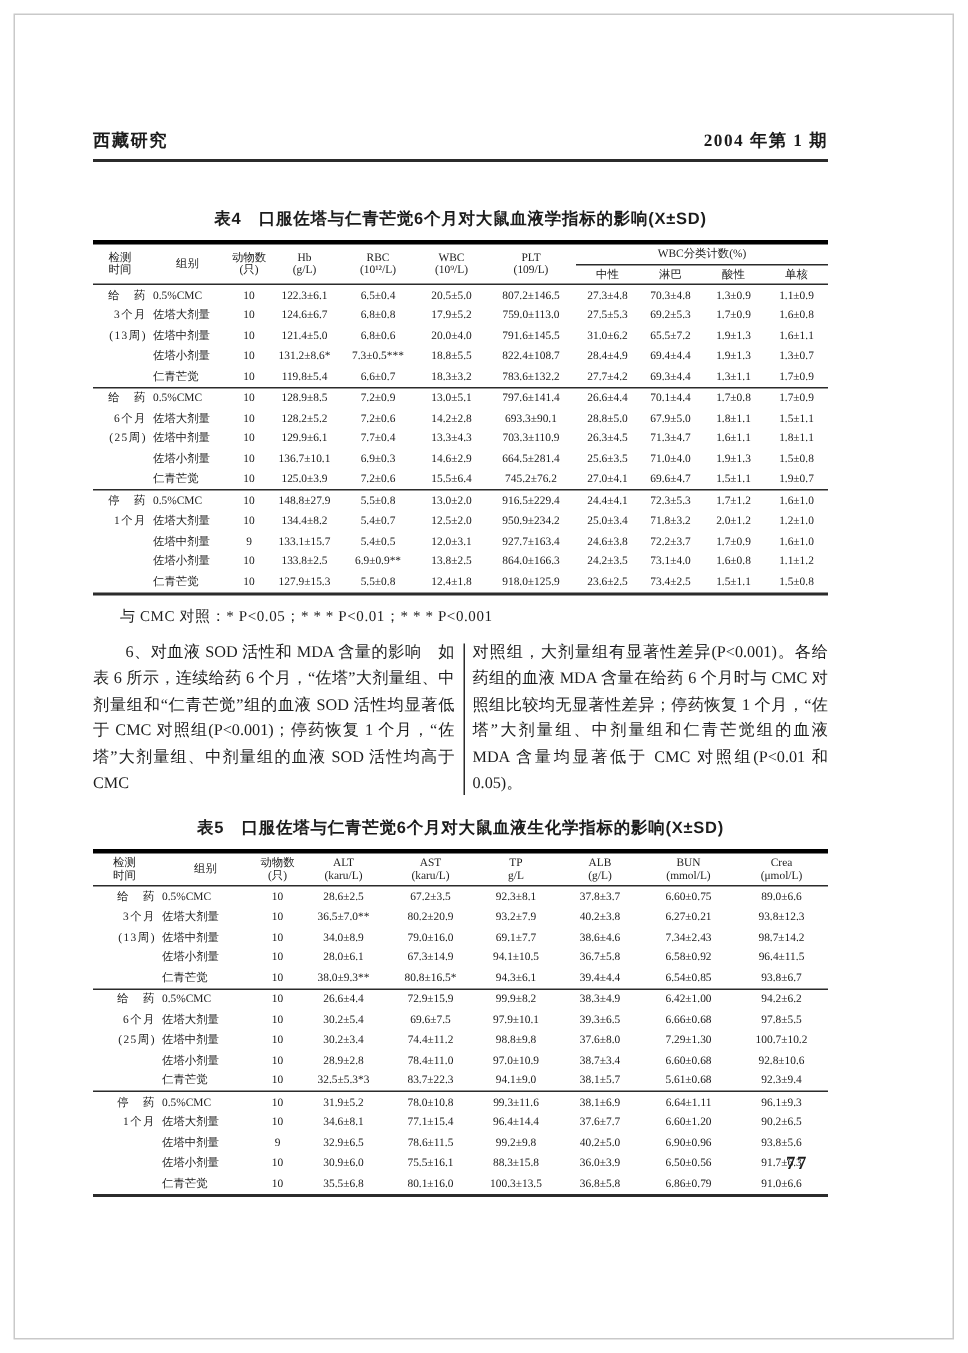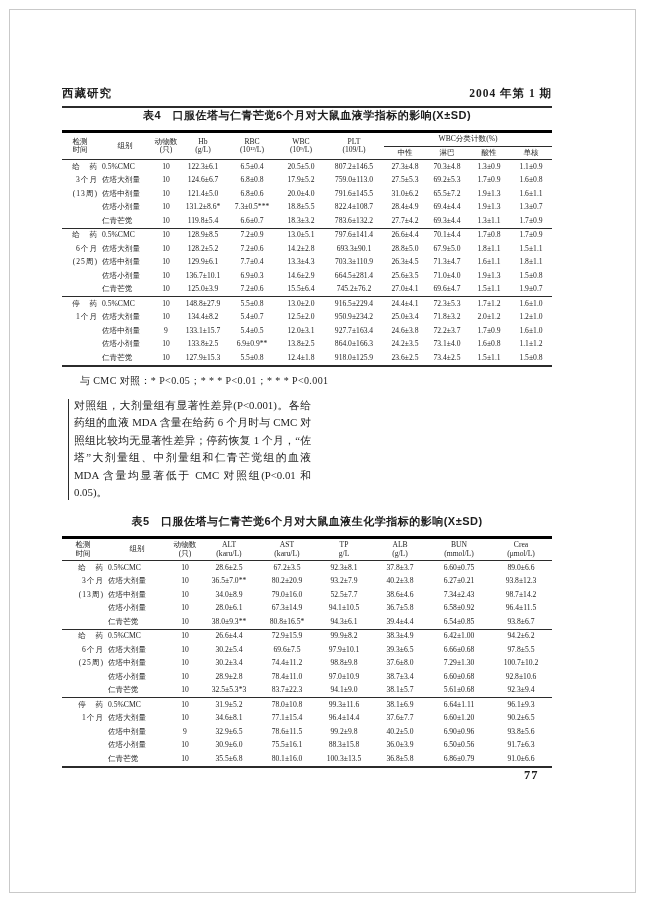--- a/index.html
+++ b/index.html
@@ -15,21 +15,21 @@
   .content{position:absolute;left:62px;top:0;width:490px;}
   .header-bar{
     margin-top:86px;display:flex;justify-content:space-between;align-items:flex-end;
     border-bottom:2px solid #2b2b2b;padding-bottom:5px;
     font-size:11.5px;letter-spacing:1px;
   }
   .journal{font-weight:bold;}
   .issue{font-weight:bold;}
   .tbl-title{
     text-align:center;font-family:"Liberation Sans","DejaVu Sans",sans-serif;
-    font-weight:bold;font-size:11px;margin-top:0;margin-bottom:7px;letter-spacing:.5px;
+    font-weight:bold;font-size:11px;margin-top:30px;margin-bottom:7px;letter-spacing:.5px;
   }
   table.datatable{
     border-collapse:collapse;width:490px;table-layout:fixed;
     border-top:3px solid #000000;border-bottom:2px solid #2b2b2b;
     font-size:7.6px;line-height:1.15;
   }
   table.datatable th{
     font-weight:normal;text-align:center;vertical-align:middle;padding:2px 0;
   }
   table.datatable thead{border-bottom:1px solid #2b2b2b;}
@@ -296,20 +296,21 @@
             <td>73.4±2.5</td>
             <td>1.5±1.1</td>
             <td>1.5±0.8</td>
           </tr>
         </tbody>
       </table>
     </div>
   <div class="footnote">与 CMC 对照：* P&lt;0.05；* * * P&lt;0.01；* * * P&lt;0.001</div>
 
   <div class="bodytext">
+    <div class="col-left">6、对血液 SOD 活性和 MDA 含量的影响　如表 6 所示，连续给药 6 个月，“佐塔”大剂量组、中剂量组和“仁青芒觉”组的血液 SOD 活性均显著低于 CMC 对照组(P&lt;0.001)；停药恢复 1 个月，“佐塔”大剂量组、中剂量组的血液 SOD 活性均高于 CMC</div>
     <div class="col-divider"></div>
     <div class="col-right">对照组，大剂量组有显著性差异(P&lt;0.001)。各给药组的血液 MDA 含量在给药 6 个月时与 CMC 对照组比较均无显著性差异；停药恢复 1 个月，“佐塔”大剂量组、中剂量组和仁青芒觉组的血液 MDA 含量均显著低于 CMC 对照组(P&lt;0.01 和 0.05)。</div>
   </div>
 
   <div class="tbl-title" style="margin-top:12px;">表5　口服佐塔与仁青芒觉6个月对大鼠血液生化学指标的影响(X±SD)</div>
   <div id="mount-table5">
       <table class="datatable">
         <colgroup>
           <col style="width: 42px;">
           <col style="width: 66px;">
@@ -356,21 +357,21 @@
             <td>40.2±3.8</td>
             <td>6.27±0.21</td>
             <td>93.8±12.3</td>
           </tr>
           <tr>
             <td class="c-time">(13周)</td>
             <td class="c-group">佐塔中剂量</td>
             <td>10</td>
             <td>34.0±8.9</td>
             <td>79.0±16.0</td>
-            <td>52.5±7.7</td>
+            <td>69.1±7.7</td>
             <td>38.6±4.6</td>
             <td>7.34±2.43</td>
             <td>98.7±14.2</td>
           </tr>
           <tr>
             <td class="c-time"></td>
             <td class="c-group">佐塔小剂量</td>
             <td>10</td>
             <td>28.0±6.1</td>
             <td>67.3±14.9</td>

